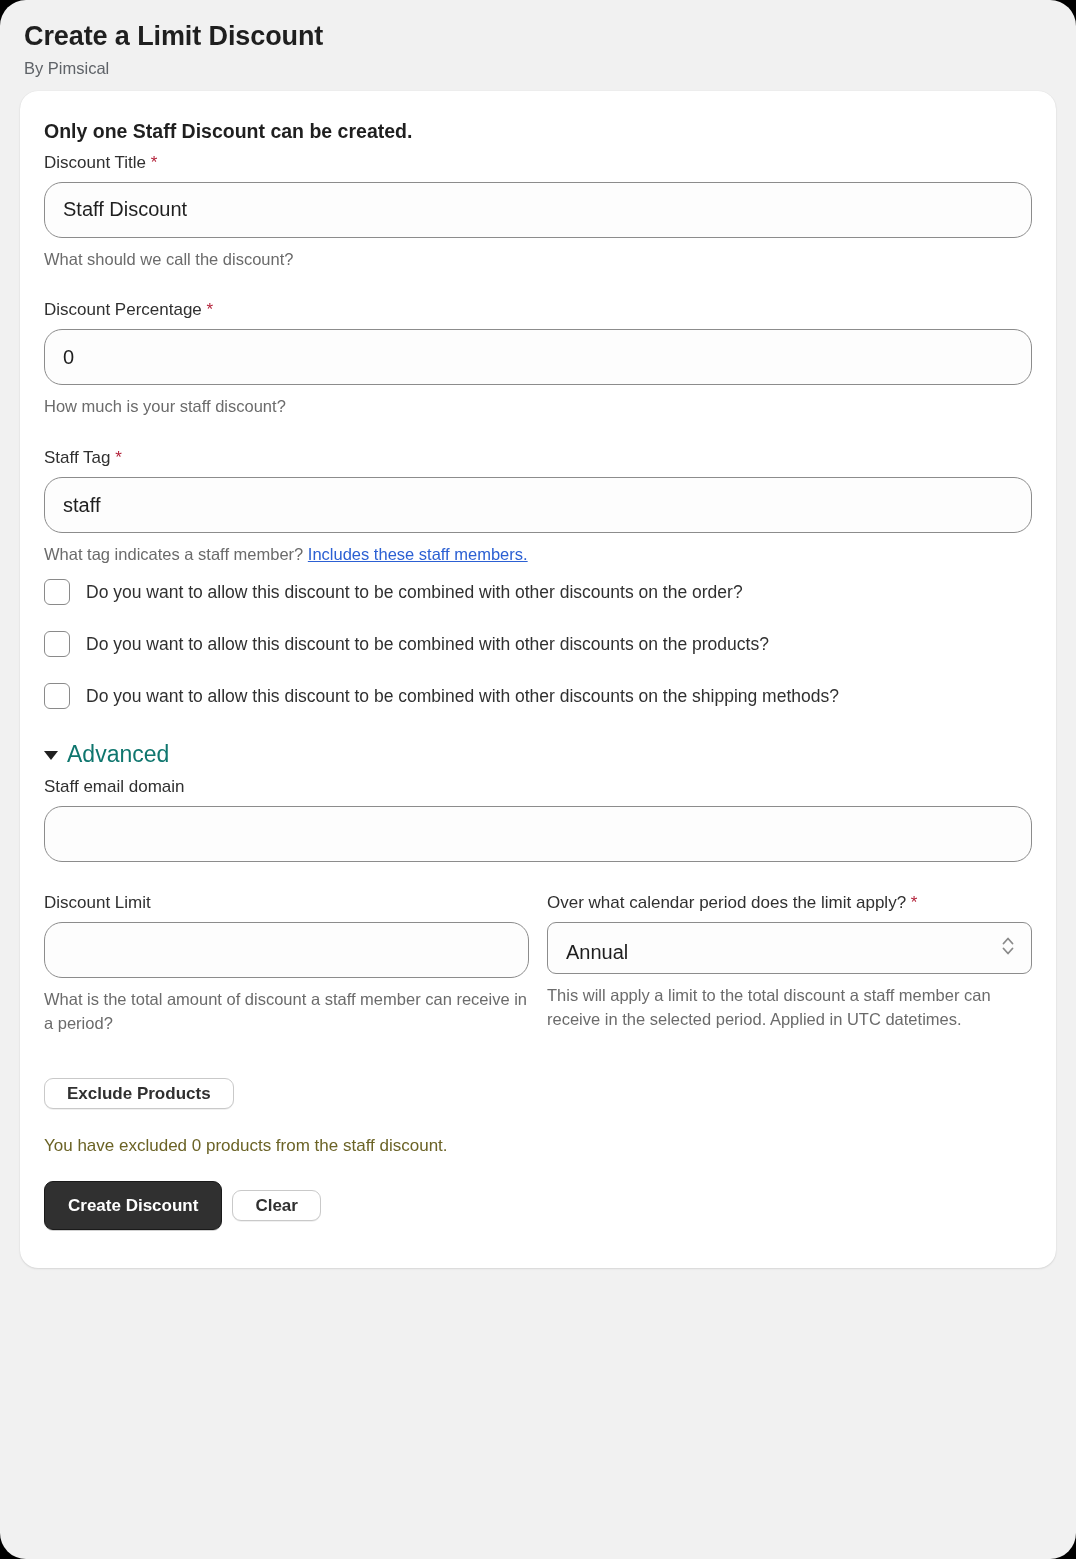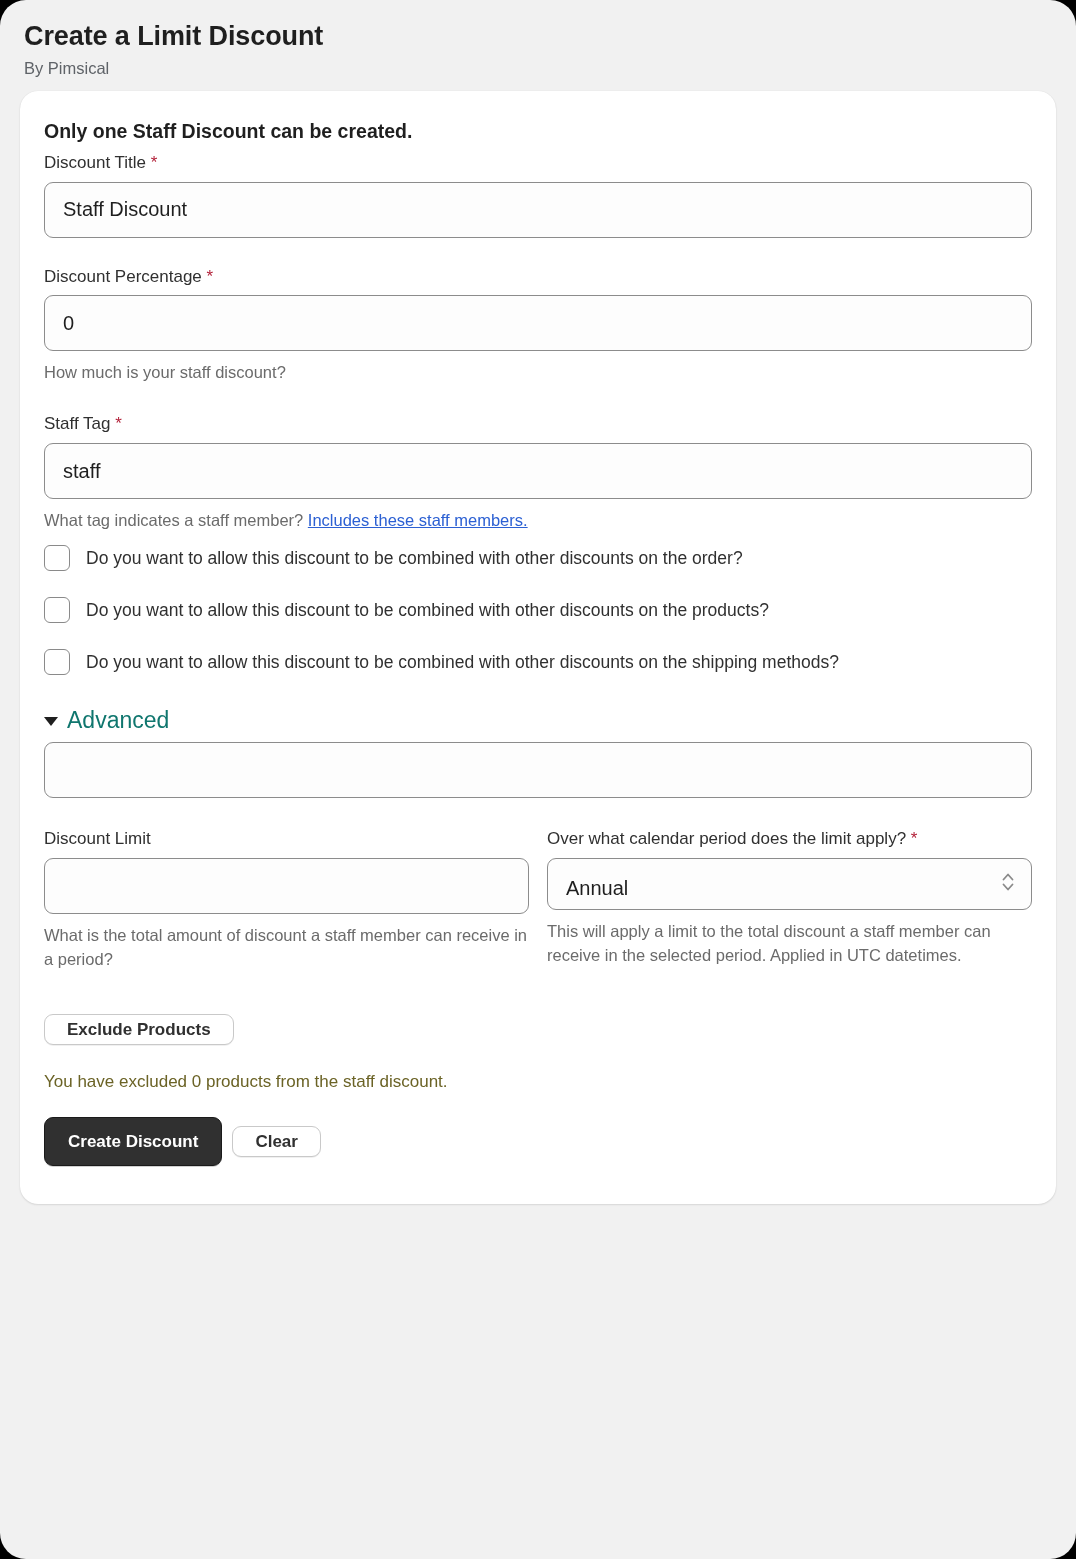--- a/index.html
+++ b/index.html
@@ -84,21 +84,21 @@
     display: block;
     width: 100%;
     box-sizing: border-box;
     height: 56px;
     padding: 0 18px;
     font-family: "Liberation Sans", sans-serif;
     font-size: 20px;
     color: #1f1f1f;
     background: #fdfdfd;
     border: 1px solid #8c8c8c;
-    border-radius: 9px;
+    border-radius: 18px;
     outline: none;
   }
   .text-input::placeholder { color: #8a8a8a; }
 
   .help-text {
     font-size: 16.5px;
     color: #6b6b6b;
     line-height: 1.45;
     margin: 10px 0 0 0;
   }
@@ -251,20 +251,21 @@
     <div class="card">
 
       <div class="card-heading">Only one Staff Discount can be created.</div>
 
       <div class="field">
         <label class="field-label">
           <span>Discount Title</span>
           <span class="req">*</span>
         </label>
         <input class="text-input" type="text" value="Staff Discount" style="">
+        <p class="help-text">What should we call the discount?</p>
       </div>
 
       <div class="gap-28"></div>
 
       <div class="field">
         <label class="field-label">
           <span>Discount Percentage</span>
           <span class="req">*</span>
         </label>
         <input class="text-input" type="text" value="0" style="">
@@ -301,20 +302,21 @@
 
       </div>
 
       <div class="advanced-wrap">
         <div class="advanced-toggle">
           <span class="tri"></span>
           <span>Advanced</span>
         </div>
 
         <div class="field">
+          <label class="field-label">Staff email domain</label>
           <input class="text-input" type="text" value="" style="">
         </div>
       </div>
 
       <div class="two-col">
 
         <div class="col">
           <label class="field-label">Discount Limit</label>
           <input class="text-input" type="text" value="" style="">
           <p class="help-text">What is the total amount of discount a staff member can receive in a period?</p>

